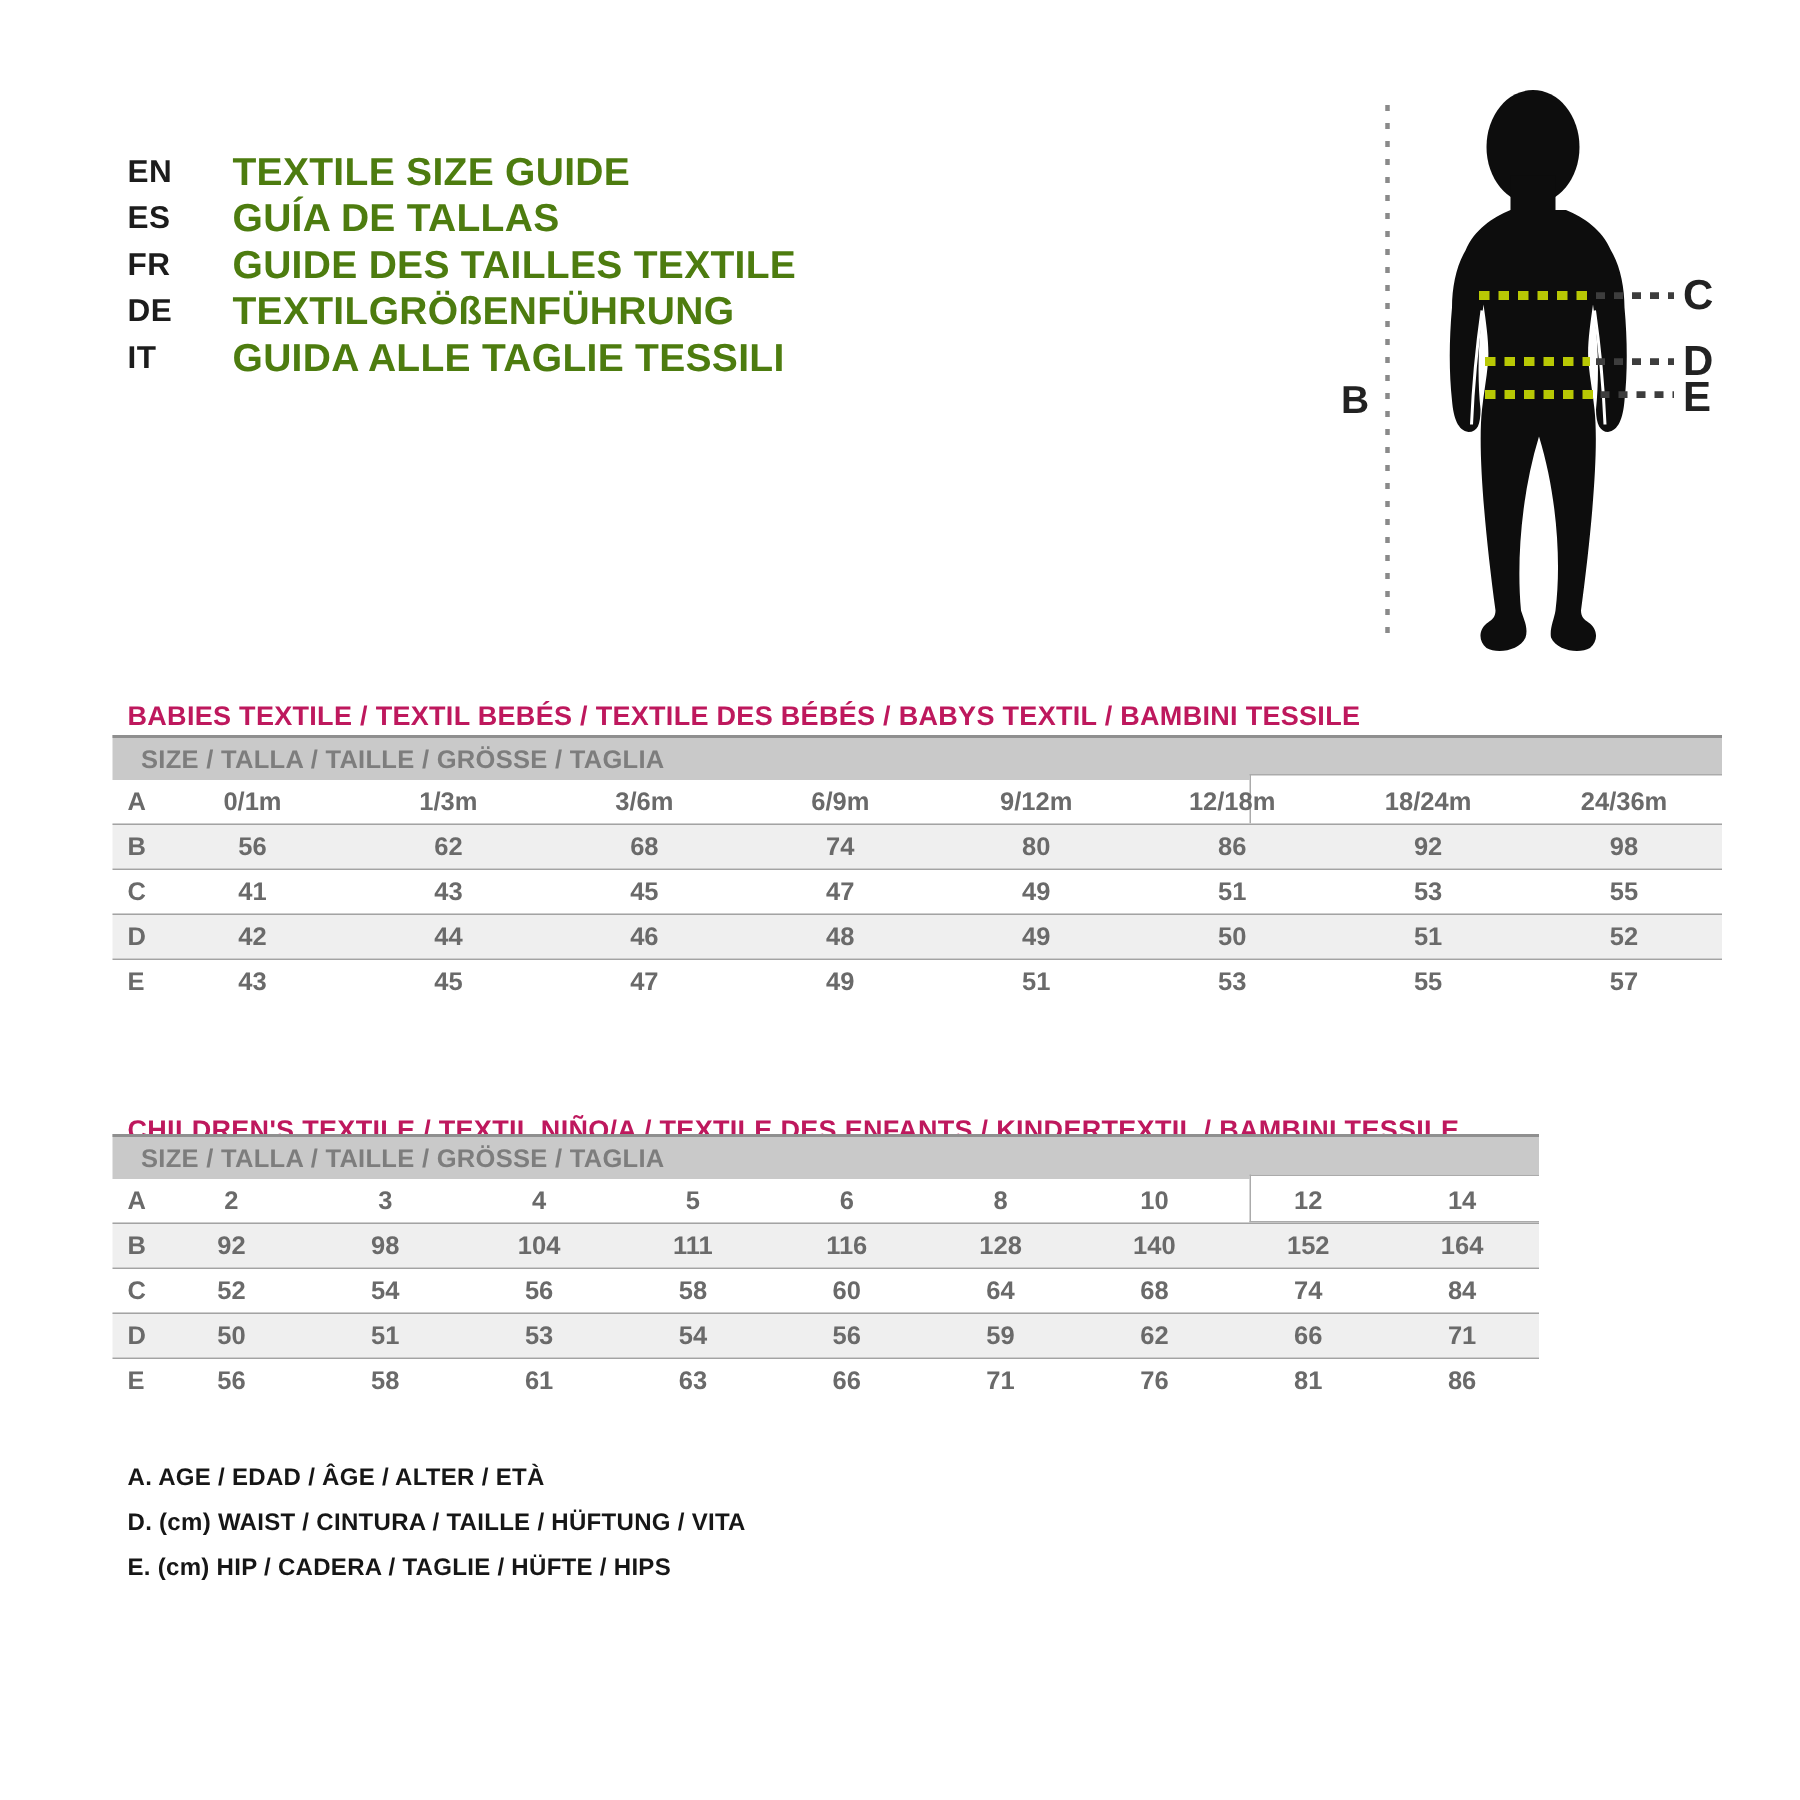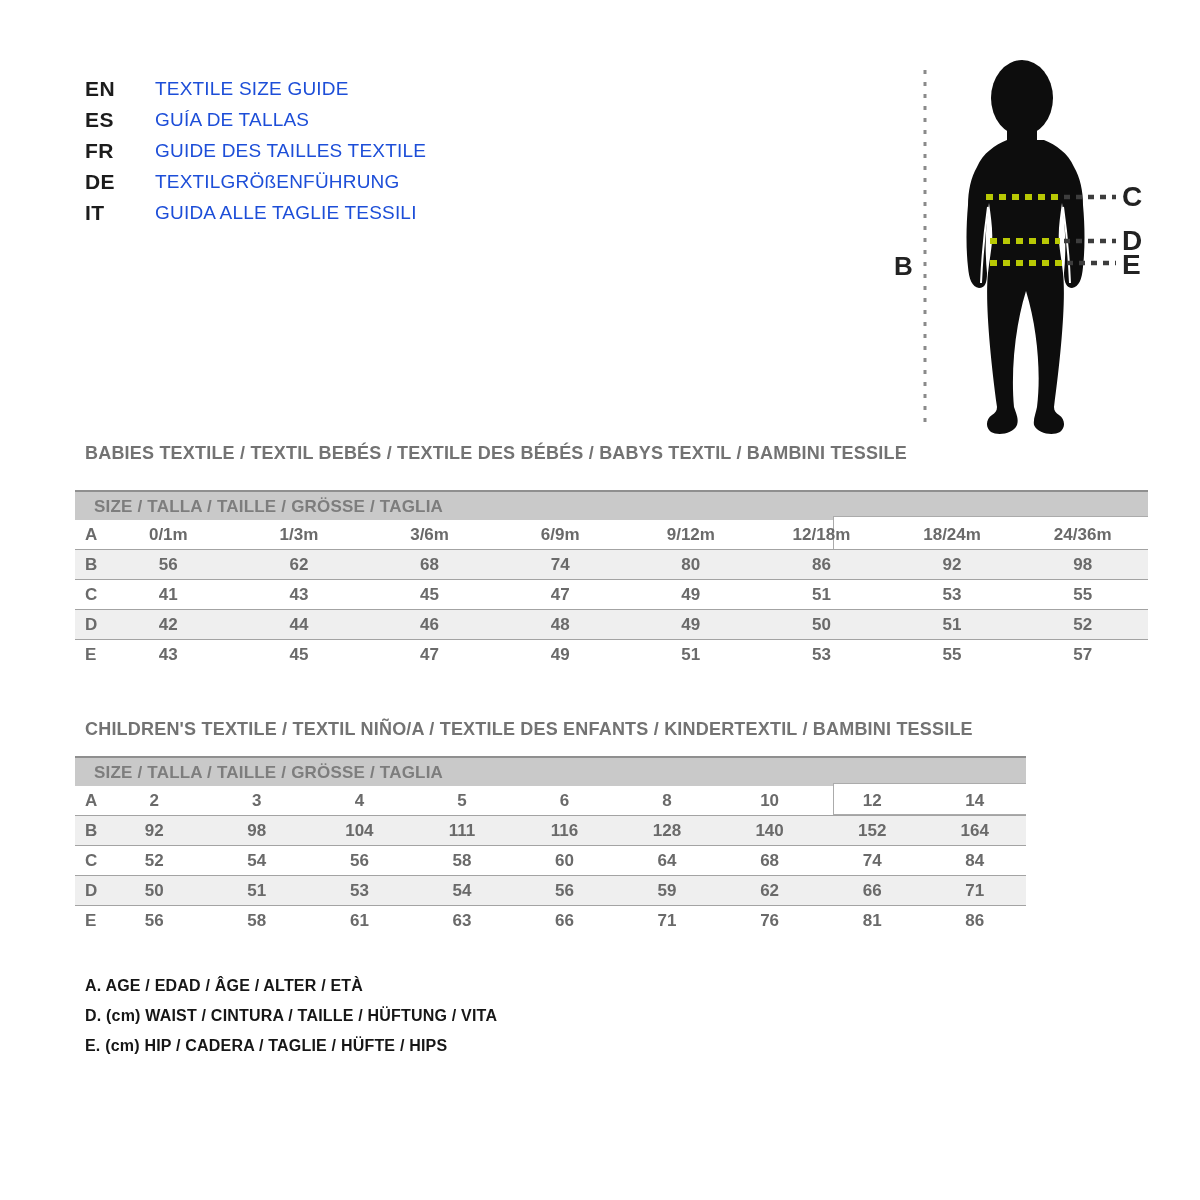--- a/index.html
+++ b/index.html
@@ -2,30 +2,30 @@
 <html style="--table-header-bg: #c9c9c9; --table-header-border: #8f8f8f; --row-stripe: #efefef; --row-border: #a3a3a3; --table-text: #6a6a6a; --silhouette: #0d0d0d; --measure-line: #b8c804; --extension-line: #3d3d3d; --height-line: #8a8a8a; --highlight-box-border: #ababab;"><head>
 <meta charset="utf-8">
 <style>
   html,body{margin:0;padding:0;}
   body{
     width:1200px;height:1200px;background:#ffffff;position:relative;
     font-family:"Liberation Sans",sans-serif;overflow:hidden;
   }
 
   
-  .lang-list{position:absolute;left:85px;top:73px;}
+  .lang-list{position:absolute;left:85px;top:99px;}
   .lang-row{display:flex;height:31px;align-items:center;}
   .lang-code{width:70px;font-size:21px;font-weight:bold;color:#1c1c1c;letter-spacing:.4px;}
-  .lang-text{font-size:19px;font-weight:normal;color:#1d4ed8;letter-spacing:.2px;white-space:nowrap;}
+  .lang-text{font-size:26px;font-weight:bold;color:#4d7c0f;letter-spacing:.2px;white-space:nowrap;}
 
   
   .figure-wrap{position:absolute;left:880px;top:45px;width:270px;height:400px;}
 
   
-  .section-title{position:absolute;left:85px;font-size:18px;font-weight:bold;color:#737373;letter-spacing:.2px;white-space:nowrap;}
+  .section-title{position:absolute;left:85px;font-size:18px;font-weight:bold;color:#be185d;letter-spacing:.2px;white-space:nowrap;margin-top:24px;}
   #babiesTitle{top:443px;}
   #childrenTitle{top:719px;}
 
   
   .tbl{position:absolute;box-sizing:border-box;}
   #babiesTable{left:75px;top:490px;width:1073px;--cols:8;}
   #childrenTable{left:75px;top:756px;width:951px;--cols:9;}
   .tbl-head{
     height:30px;line-height:30px;background:var(--table-header-bg,#c9c9c9);
     border-top:2px solid var(--table-header-border,#8f8f8f);

